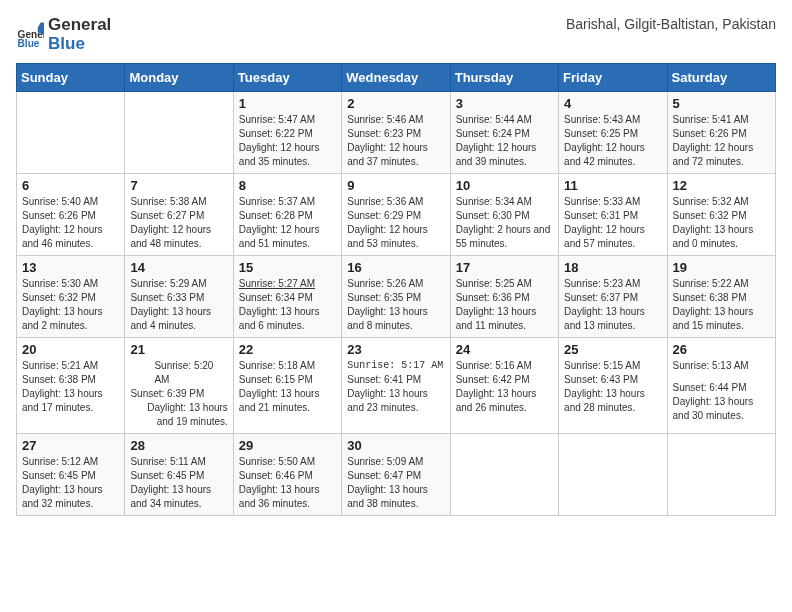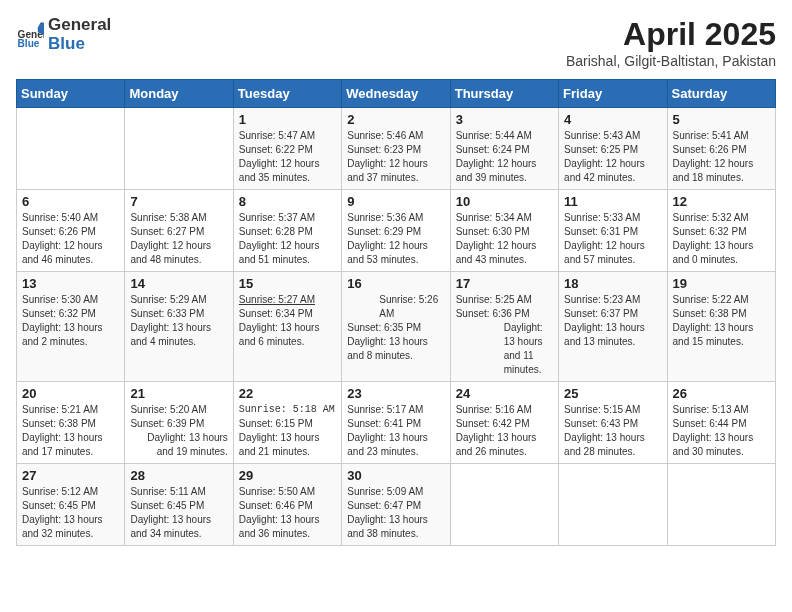--- a/index.html
+++ b/index.html
@@ -89,21 +89,20 @@
       <text x="2" y="33" font-size="13" font-weight="bold" fill="#2a6db5">Blue</text>
       <polygon points="28,8 36,2 36,18 28,14" fill="#2a6db5"></polygon>
       <polygon points="28,8 36,2 32,2" fill="#1a4d8a"></polygon>
     </svg>
     <div>
       <div style="font-size:17px;font-weight:bold;color:#333;line-height:1.1;">General</div>
       <div style="font-size:17px;font-weight:bold;color:#2a6db5;line-height:1.1;">Blue</div>
     </div>
   </div>
   <div class="title-block">
-    <h1>April 2025</h1>
     <h2>Barishal, Gilgit-Baltistan, Pakistan</h2>
   </div>
 </div>
 
 <table class="calendar">
   <thead>
     <tr id="header-row">
         <th>Sunday</th>
         <th>Monday</th>
         <th>Tuesday</th>
@@ -147,21 +146,21 @@
             <span style="display: block;">Sunrise: 5:43 AM</span>
             <span style="display: block;">Sunset: 6:25 PM</span>
             <span style="display: block;">Daylight: 12 hours and 42 minutes.</span>
           </div>
         </td>
         <td>
           <span class="day-number">5</span>
           <div class="day-info">
             <span style="display: block;">Sunrise: 5:41 AM</span>
             <span style="display: block;">Sunset: 6:26 PM</span>
-            <span style="display: block;">Daylight: 12 hours and 18 minutes.</span>
+            <span style="display: block;">Daylight: 12 hours and 72 minutes.</span>
           </div>
         </td>
       </tr>
       <tr>
         <td>
           <span class="day-number">6</span>
           <div class="day-info">
             <span style="display: block;">Sunrise: 5:40 AM</span>
             <span style="display: block;">Sunset: 6:26 PM</span>
             <span style="display: block;">Daylight: 12 hours and 46 minutes.</span>
@@ -189,21 +188,21 @@
             <span style="display: block;">Sunrise: 5:36 AM</span>
             <span style="display: block;">Sunset: 6:29 PM</span>
             <span style="display: block;">Daylight: 12 hours and 53 minutes.</span>
           </div>
         </td>
         <td>
           <span class="day-number">10</span>
           <div class="day-info">
             <span style="display: block;">Sunrise: 5:34 AM</span>
             <span style="display: block;">Sunset: 6:30 PM</span>
-            <span style="display: block;">Daylight: 12 hours and 43 minutes.</span>
+            <span style="display: block;">Daylight: 2 hours and 55 minutes.</span>
           </div>
         </td>
         <td>
           <span class="day-number">11</span>
           <div class="day-info">
             <span style="display: block;">Sunrise: 5:33 AM</span>
             <span style="display: block;">Sunset: 6:31 PM</span>
             <span style="display: block;">Daylight: 12 hours and 57 minutes.</span>
           </div>
         </td>
@@ -237,31 +236,31 @@
           <span class="day-number">15</span>
           <div class="day-info">
             <span style="display: block; text-decoration: underline;">Sunrise: 5:27 AM</span>
             <span style="display: block;">Sunset: 6:34 PM</span>
             <span style="display: block;">Daylight: 13 hours and 6 minutes.</span>
           </div>
         </td>
         <td>
           <span class="day-number">16</span>
           <div class="day-info">
-            <span style="display: block; margin-left: 32px;">Sunrise: 5:26 AM</span>
+            <span style="display: block;">Sunrise: 5:26 AM</span>
             <span style="display: block;">Sunset: 6:35 PM</span>
             <span style="display: block;">Daylight: 13 hours and 8 minutes.</span>
           </div>
         </td>
         <td>
           <span class="day-number">17</span>
           <div class="day-info">
             <span style="display: block;">Sunrise: 5:25 AM</span>
             <span style="display: block;">Sunset: 6:36 PM</span>
-            <span style="display: block; margin-left: 48px;">Daylight: 13 hours and 11 minutes.</span>
+            <span style="display: block;">Daylight: 13 hours and 11 minutes.</span>
           </div>
         </td>
         <td>
           <span class="day-number">18</span>
           <div class="day-info">
             <span style="display: block;">Sunrise: 5:23 AM</span>
             <span style="display: block;">Sunset: 6:37 PM</span>
             <span style="display: block;">Daylight: 13 hours and 13 minutes.</span>
           </div>
         </td>
@@ -279,37 +278,37 @@
           <span class="day-number">20</span>
           <div class="day-info">
             <span style="display: block;">Sunrise: 5:21 AM</span>
             <span style="display: block;">Sunset: 6:38 PM</span>
             <span style="display: block;">Daylight: 13 hours and 17 minutes.</span>
           </div>
         </td>
         <td>
           <span class="day-number">21</span>
           <div class="day-info">
-            <span style="display: block;">Sunrise: 5:20 AM</span>
+            <span style="display: block; margin-left: 24px;">Sunrise: 5:20 AM</span>
             <span style="display: block;">Sunset: 6:39 PM</span>
             <span style="display: block; text-align: right;">Daylight: 13 hours and 19 minutes.</span>
           </div>
         </td>
         <td>
           <span class="day-number">22</span>
           <div class="day-info">
-            <span style="display: block; font-family: Liberation Mono, monospace;">Sunrise: 5:18 AM</span>
+            <span style="display: block;">Sunrise: 5:18 AM</span>
             <span style="display: block;">Sunset: 6:15 PM</span>
             <span style="display: block;">Daylight: 13 hours and 21 minutes.</span>
           </div>
         </td>
         <td>
           <span class="day-number">23</span>
           <div class="day-info">
-            <span style="display: block;">Sunrise: 5:17 AM</span>
+            <span style="display: block; font-family: Liberation Mono, monospace;">Sunrise: 5:17 AM</span>
             <span style="display: block;">Sunset: 6:41 PM</span>
             <span style="display: block;">Daylight: 13 hours and 23 minutes.</span>
           </div>
         </td>
         <td>
           <span class="day-number">24</span>
           <div class="day-info">
             <span style="display: block;">Sunrise: 5:16 AM</span>
             <span style="display: block;">Sunset: 6:42 PM</span>
             <span style="display: block;">Daylight: 13 hours and 26 minutes.</span>
@@ -320,21 +319,21 @@
           <div class="day-info">
             <span style="display: block;">Sunrise: 5:15 AM</span>
             <span style="display: block;">Sunset: 6:43 PM</span>
             <span style="display: block;">Daylight: 13 hours and 28 minutes.</span>
           </div>
         </td>
         <td>
           <span class="day-number">26</span>
           <div class="day-info">
             <span style="display: block;">Sunrise: 5:13 AM</span>
-            <span style="display: block;">Sunset: 6:44 PM</span>
+            <span style="display: block; margin-top: 8px;">Sunset: 6:44 PM</span>
             <span style="display: block;">Daylight: 13 hours and 30 minutes.</span>
           </div>
         </td>
       </tr>
       <tr>
         <td>
           <span class="day-number">27</span>
           <div class="day-info">
             <span style="display: block;">Sunrise: 5:12 AM</span>
             <span style="display: block;">Sunset: 6:45 PM</span>

